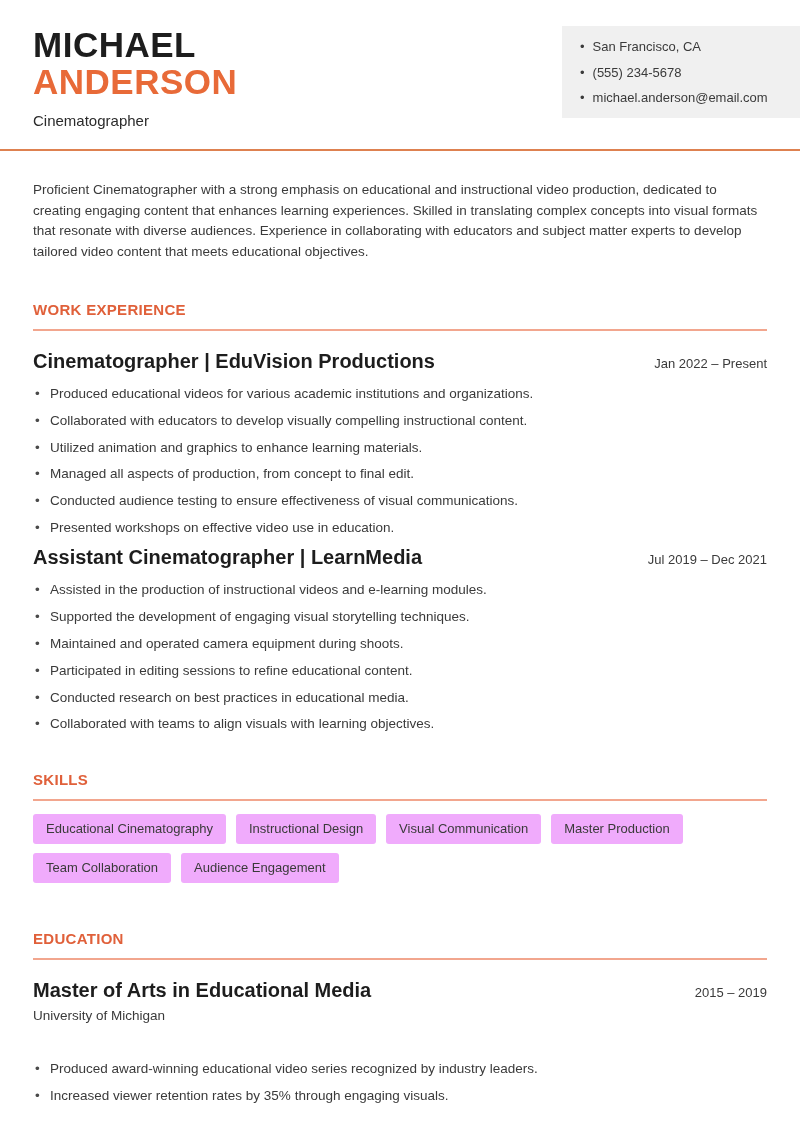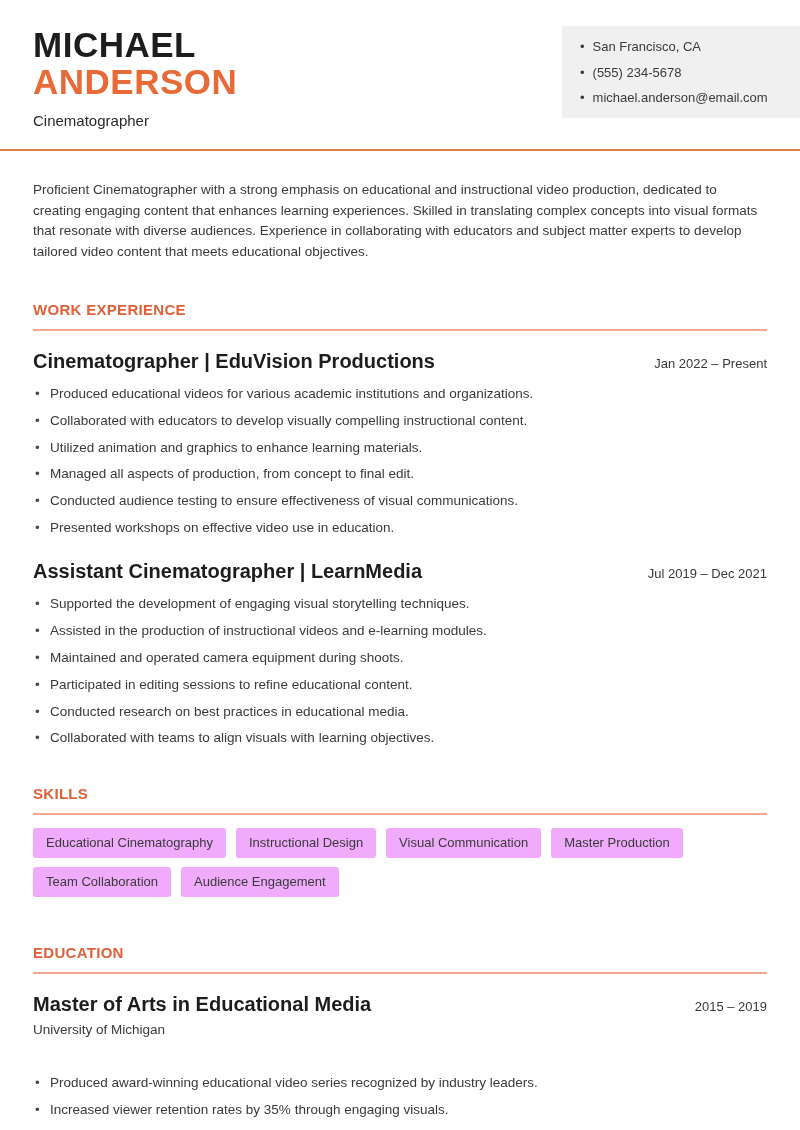--- a/index.html
+++ b/index.html
@@ -187,28 +187,28 @@
       <ul class="bullets">
         <li>Produced educational videos for various academic institutions and organizations.</li>
         <li>Collaborated with educators to develop visually compelling instructional content.</li>
         <li>Utilized animation and graphics to enhance learning materials.</li>
         <li>Managed all aspects of production, from concept to final edit.</li>
         <li>Conducted audience testing to ensure effectiveness of visual communications.</li>
         <li>Presented workshops on effective video use in education.</li>
       </ul>
     </div>
 
-    <div class="entry" style="margin-top: 23px;">
+    <div class="entry" style="margin-top: 9px;">
       <div class="entry-head">
         <h3 class="entry-title">Assistant Cinematographer | LearnMedia</h3>
         <span class="entry-dates">Jul 2019 – Dec 2021</span>
       </div>
       <ul class="bullets">
+        <li>Assisted in the production of instructional videos and e-learning modules.</li>
         <li>Supported the development of engaging visual storytelling techniques.</li>
-        <li>Assisted in the production of instructional videos and e-learning modules.</li>
         <li>Maintained and operated camera equipment during shoots.</li>
         <li>Participated in editing sessions to refine educational content.</li>
         <li>Conducted research on best practices in educational media.</li>
         <li>Collaborated with teams to align visuals with learning objectives.</li>
       </ul>
     </div>
   </section>
 
   <section class="section">
     <h2 class="sec-title">SKILLS</h2>

